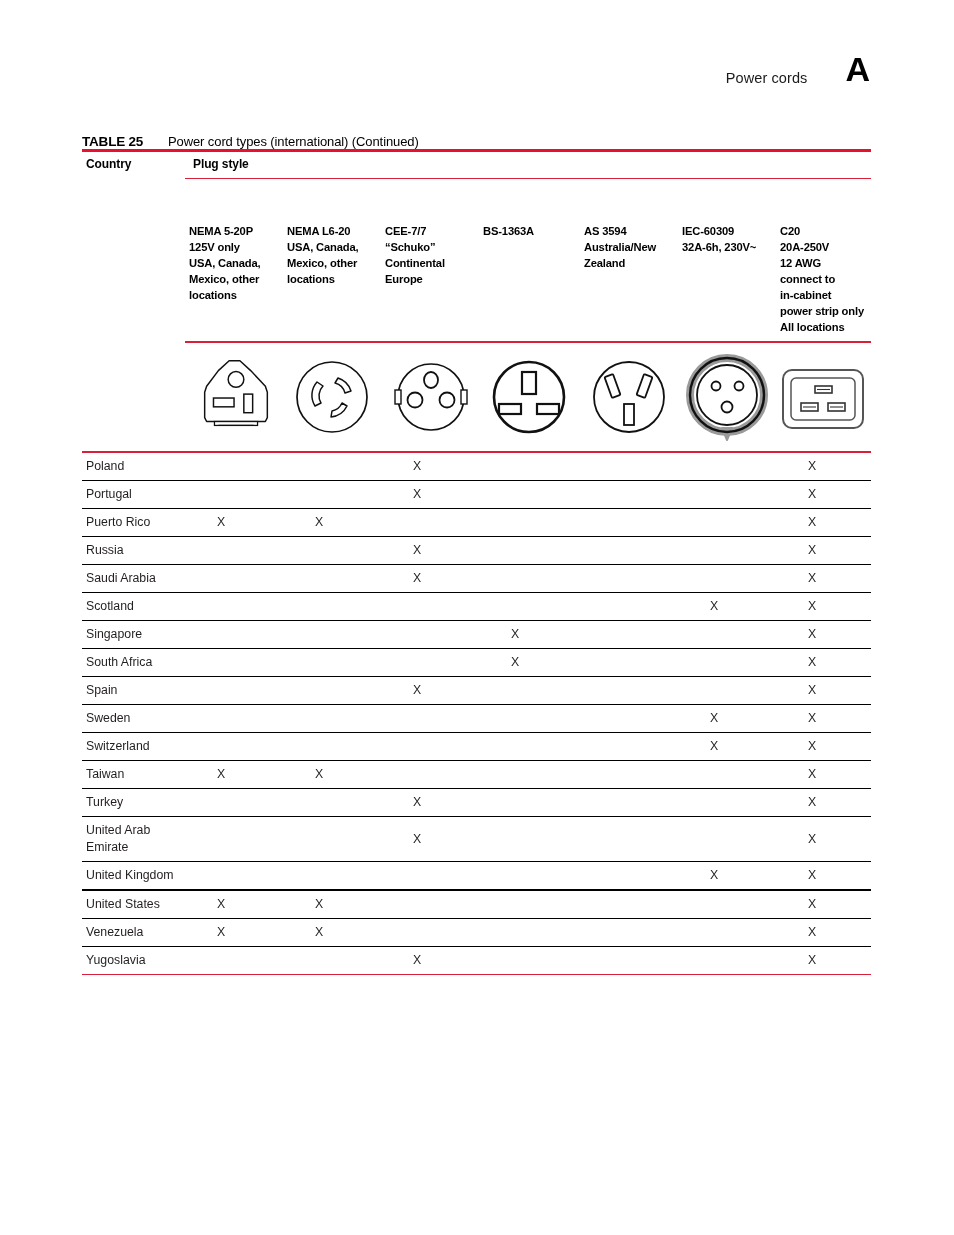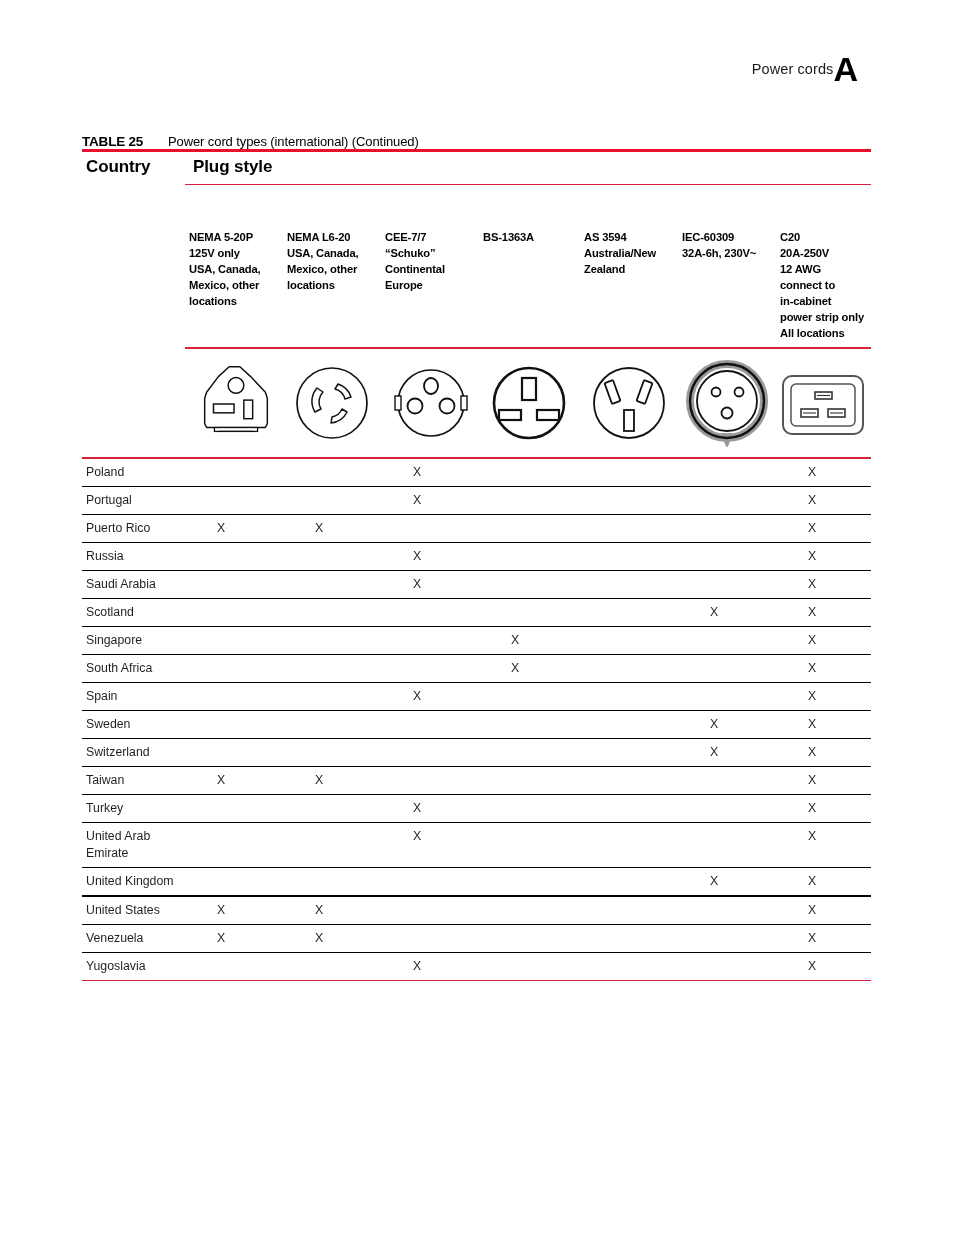--- a/index.html
+++ b/index.html
@@ -13,23 +13,24 @@
     font-family: "Liberation Sans", sans-serif;
     color: #000000;
     position: relative;
     overflow: hidden;
   }
 
   
   .page-header {
     position: absolute;
     top: 52px;
-    right: 96px;
+    right: 84px;
     display: flex;
-    align-items: center;
+    align-items: flex-end;
+    gap: 38px;
   }
   .header-title {
     font-size: 14.5px;
     color: #1a1a1a;
     letter-spacing: 0.1px;
   }
   .appendix-letter {
     font-size: 34px;
     font-weight: bold;
     line-height: 1;
@@ -89,21 +90,21 @@
   .c-p4      { width: 101px; flex: 0 0 101px; }
   .c-p7      { width: 96px;  flex: 0 0 96px; }
 
   
   .head-row1 {
     padding: 5px 0 7px 0;
     align-items: flex-start;
   }
   .head-row1 .c-country,
   .head-row1 .plugstyle {
-    font-size: 17px;
+    font-size: 12px;
     font-weight: bold;
     letter-spacing: -0.1px;
   }
   .head-row1 .c-country { padding-left: 4px; }
   .head-row1 .plugstyle { padding-left: 4px; }
 
   
   .rule-indent {
     margin-left: 103px;
     width: 686px;
@@ -136,21 +137,21 @@
     display: flex;
     align-items: center;
     justify-content: flex-start;
     padding-left: 4px;
     box-sizing: border-box;
   }
   .img-cell svg { display: block; }
 
   
   .data-row {
-    align-items: flex-start;
+    align-items: center;
     min-height: 25px;
   }
   .data-row .c-country {
     font-size: 12.3px;
     color: #231f20;
     padding: 5px 0 5px 4px;
     line-height: 1.38;
     box-sizing: border-box;
   }
   .mark {

